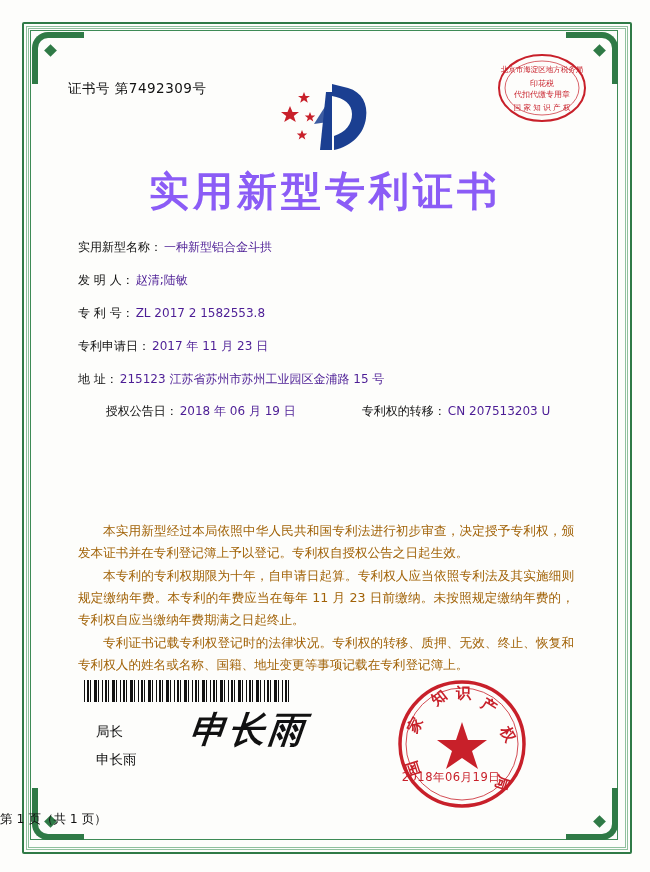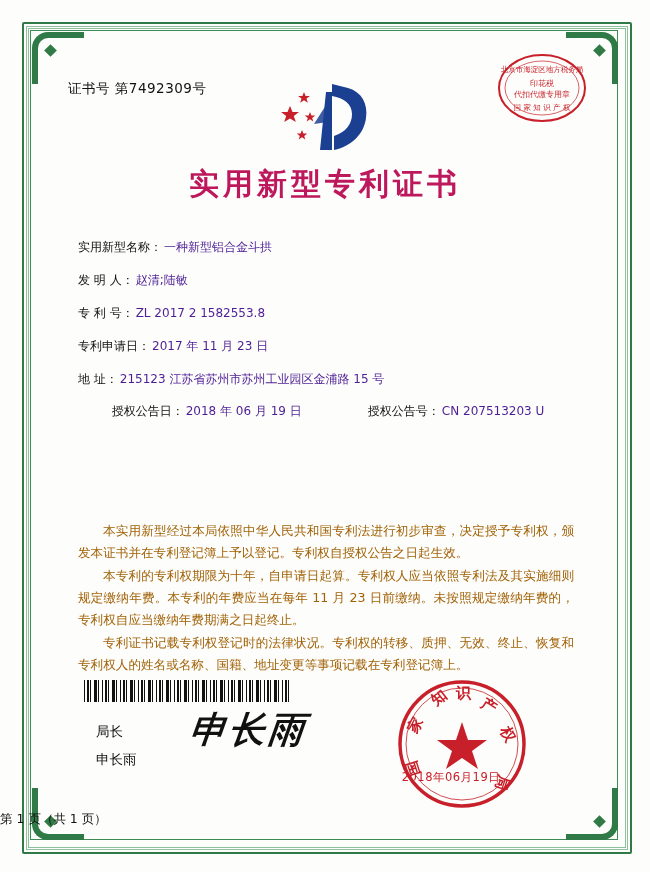--- a/index.html
+++ b/index.html
@@ -83,23 +83,23 @@
     right: 62px; top: 52px;
     width: 92px; height: 72px;
   }
   
   .title {
     position: absolute;
     left: 0; right: 0; top: 164px;
     text-align: center;
     font-family: "DejaVu Serif", "Liberation Serif", serif;
     font-weight: bold;
-    font-size: 30px;
+    font-size: 40px;
     letter-spacing: 4px;
-    color: #be185d;
+    color: #8b5cf6;
   }
   
   .fields {
     position: absolute;
     left: 78px; top: 240px;
     width: 500px;
   }
   .f-row {
     display: flex;
     align-items: baseline;
@@ -262,21 +262,21 @@
       <span class="f-value">2017 年 11 月 23 日</span>
     </div>
     <div class="f-row">
       <span class="f-label">地 址：</span>
       <span class="f-value">215123 江苏省苏州市苏州工业园区金浦路 15 号</span>
     </div>
     <div class="f-row two-col">
       <span class="f-label">授权公告日：</span>
       <span class="f-value">2018 年 06 月 19 日</span>
       <span class="col-right">
-        <span class="f-label">授权公告号：</span>
+        <span class="f-label">专利权的转移：</span>
         <span class="f-value">CN 207513203 U</span>
       </span>
     </div>
   </div>
 
   <div class="body-text">
     <p>本实用新型经过本局依照中华人民共和国专利法进行初步审查，决定授予专利权，颁发本证书并在专利登记簿上予以登记。专利权自授权公告之日起生效。</p>
     <p>本专利的专利权期限为十年，自申请日起算。专利权人应当依照专利法及其实施细则规定缴纳年费。本专利的年费应当在每年 11 月 23 日前缴纳。未按照规定缴纳年费的，专利权自应当缴纳年费期满之日起终止。</p>
     <p>专利证书记载专利权登记时的法律状况。专利权的转移、质押、无效、终止、恢复和专利权人的姓名或名称、国籍、地址变更等事项记载在专利登记簿上。</p>
   </div>

